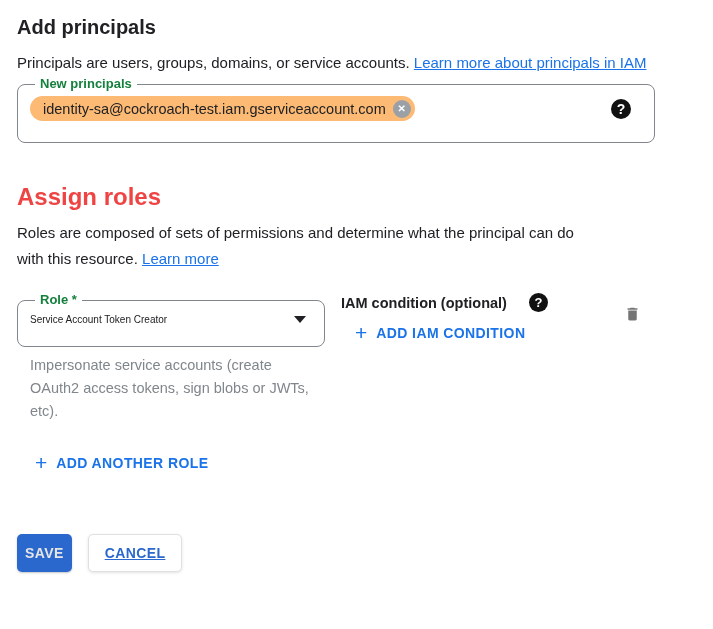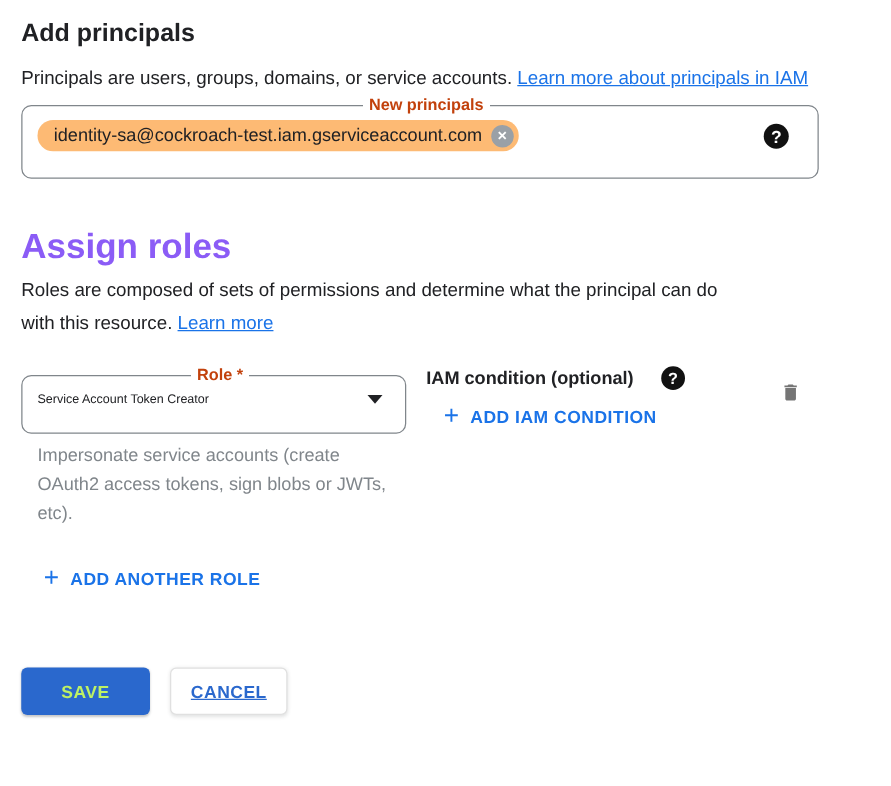--- a/index.html
+++ b/index.html
@@ -24,22 +24,22 @@
   p.body-text.intro { max-width: 640px; }
   p.body-text.roles-desc { max-width: 586px; }
   a.text-link { color: #1a73e8; text-decoration: underline; cursor: pointer; }
 
   
   fieldset.outlined {
     border: 1px solid #80868b; border-radius: 8px;
     margin: 0; padding: 4px 12px 21px 12px;
   }
   fieldset.outlined legend {
-    font-size: 13px; font-weight: 700; color: #c2410c;
-    padding: 0 5px; margin-left: 5px; line-height: 16px; text-align: center;
+    font-size: 13px; font-weight: 700; color: #15803d;
+    padding: 0 5px; margin-left: 5px; line-height: 16px;
   }
   .principals-fieldset { width: 638px; margin-top: 13px; }
   .principals-row { display: flex; align-items: center; justify-content: space-between; }
 
   .chip {
     display: inline-flex; align-items: center;
     background: #fdba74; border-radius: 13px;
     height: 25px; padding: 0 4px 0 13px;
     font-size: 14.5px; color: #202124; white-space: nowrap;
   }
@@ -54,22 +54,22 @@
     width: 20px; height: 20px; border-radius: 50%;
     background: #111111; color: #ffffff;
     font-size: 14px; font-weight: 700;
     display: inline-flex; align-items: center; justify-content: center;
     cursor: pointer; flex: 0 0 auto;
   }
   .help-badge.small { width: 19px; height: 19px; font-size: 13px; }
   .principals-help { margin-right: 11px; }
 
   h2.section-title {
-    font-size: 28px; line-height: 24px; font-weight: 700;
-    margin: 42px 0 0 0; color: #8b5cf6;
+    font-size: 24px; line-height: 24px; font-weight: 700;
+    margin: 42px 0 0 0; color: #ef4444;
   }
 
   .role-row { display: flex; align-items: flex-start; margin-top: 20px; width: 649px; }
   .role-col { width: 308px; flex: 0 0 auto; }
   .role-fieldset { width: 308px; padding: 2px 12px 10px 12px; cursor: pointer; }
   .role-value-row { display: flex; align-items: center; justify-content: space-between; padding-top: 2px; }
   .role-value { font-size: 10px; color: #202124; }
   .dropdown-arrow {
     width: 0; height: 0; margin-right: 6px;
     border-left: 6px solid transparent; border-right: 6px solid transparent;
@@ -100,22 +100,22 @@
 
   .add-role-btn { margin: 31px 0 0 18px; }
 
   .actions { display: flex; gap: 16px; margin-top: 60px; }
   .btn {
     height: 38px; border-radius: 5px; cursor: pointer;
     font-family: "Liberation Sans", sans-serif;
     font-size: 14px; font-weight: 700; letter-spacing: 0.4px;
   }
   .btn-primary {
-    background: #2a68cd; color: #bef264; border: none;
-    padding: 0 32px; box-shadow: 0 1px 2px rgba(60,64,67,0.3);
+    background: #2a68cd; color: #e5e5e5; border: none;
+    padding: 0 8px; box-shadow: 0 1px 2px rgba(60,64,67,0.3);
   }
   .btn-secondary {
     background: #ffffff; color: #2a68cd;
     border: 1px solid #e0e0e0; padding: 0 16px;
     box-shadow: 0 1px 3px rgba(60,64,67,0.15);
     text-decoration: underline;
   }
 </style>
 </head>
 <body>

